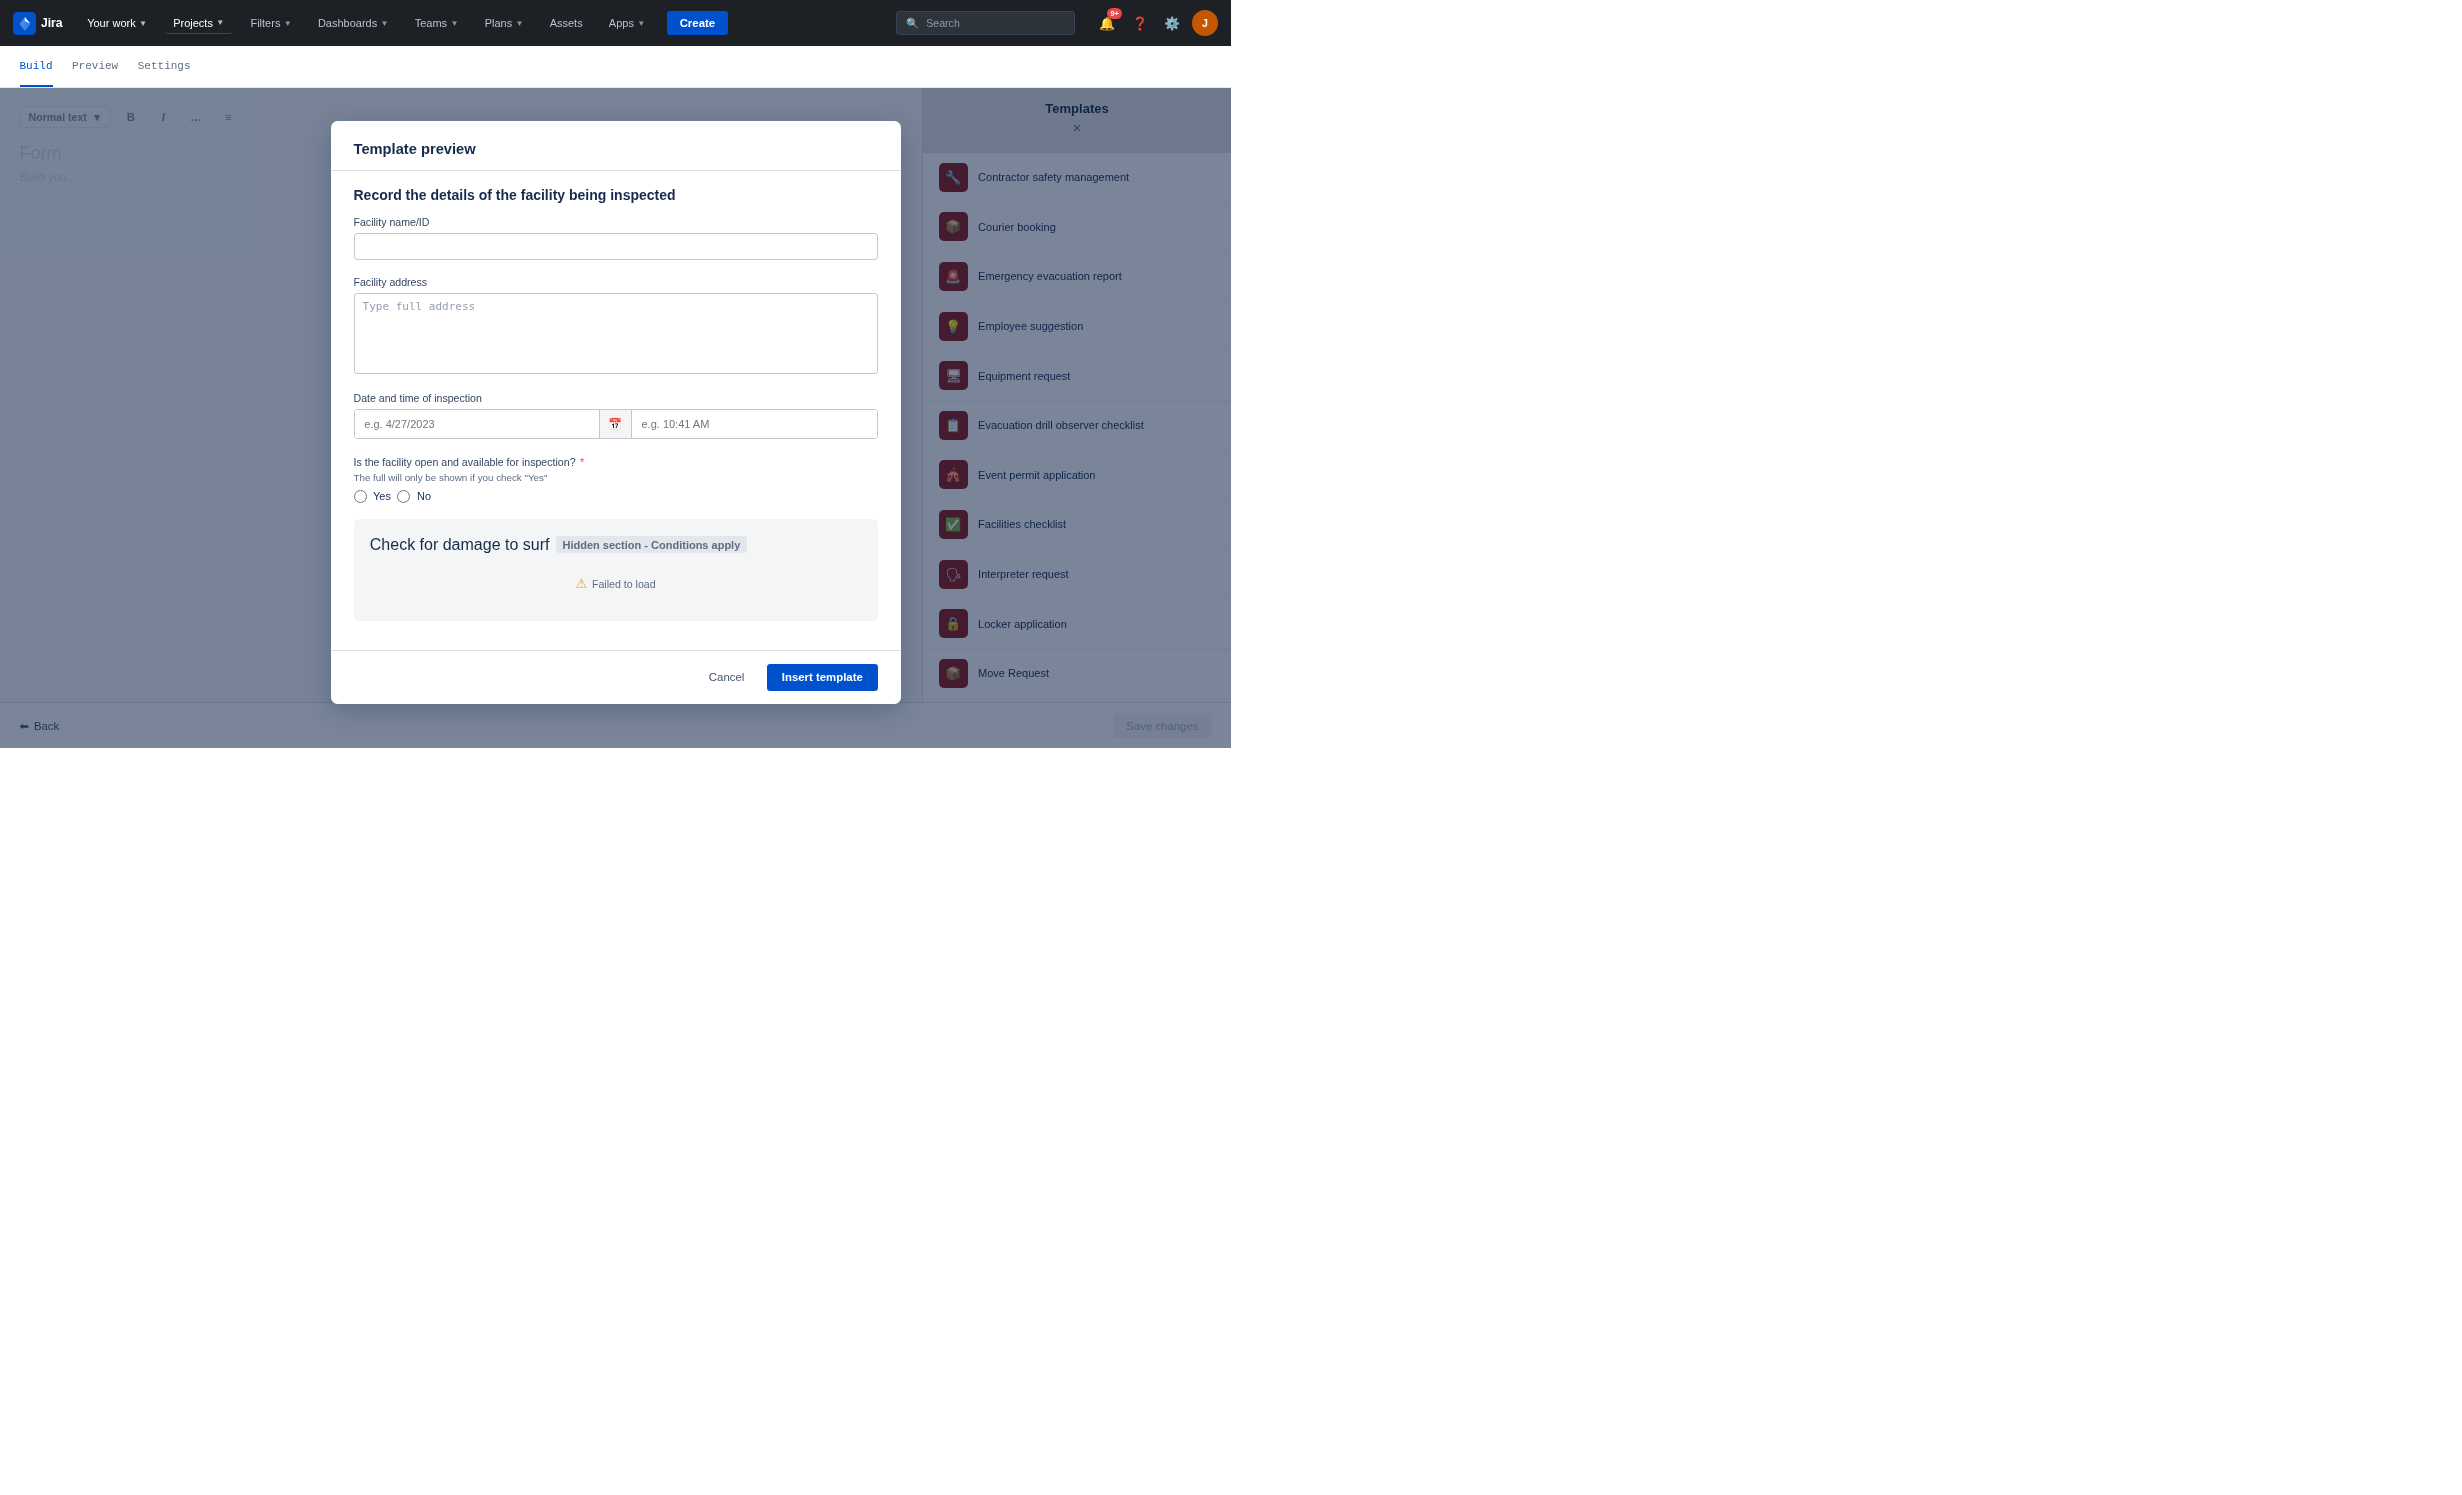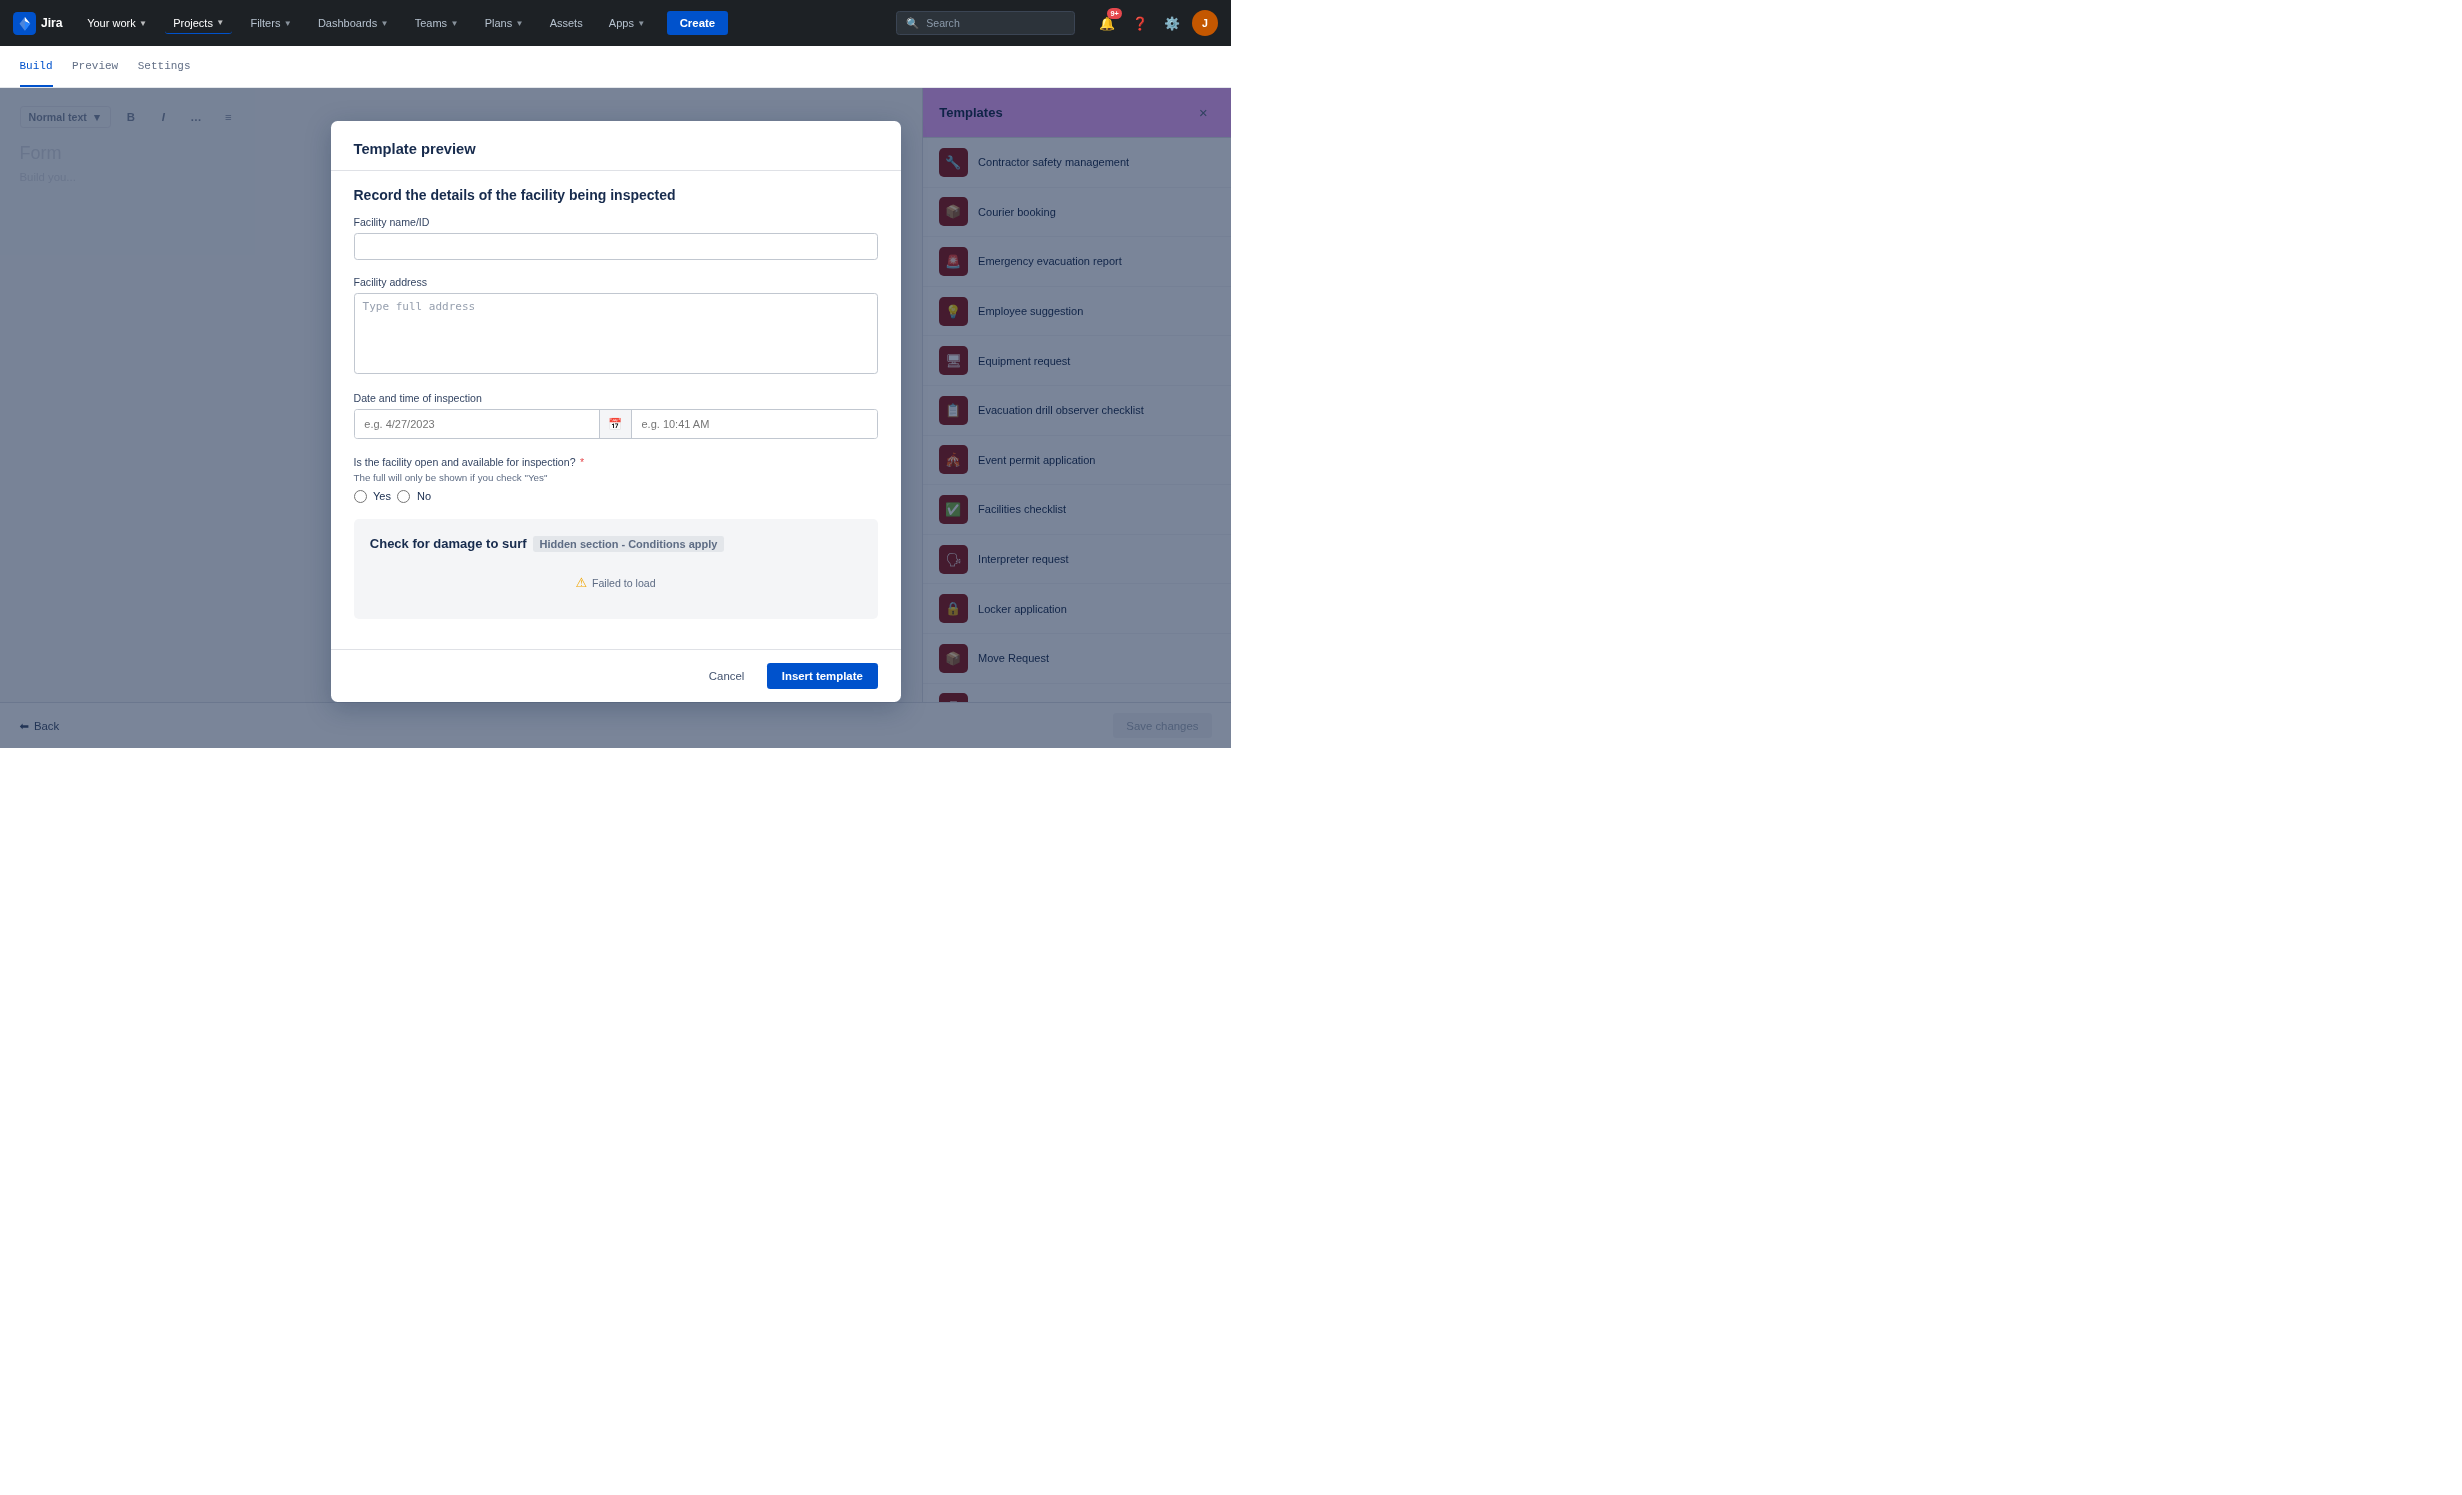--- a/index.html
+++ b/index.html
@@ -397,22 +397,22 @@
       padding: 16.3px;
       margin-bottom: 13px;
     }
     .hidden-section-header {
       display: flex;
       align-items: center;
       gap: 6.5px;
       margin-bottom: 9.8px;
     }
     .hidden-section-title {
-      font-size: 13px;
-      font-weight: 700;
+      font-size: 16px;
+      font-weight: 400;
       color: #172b4d;
     }
     .hidden-badge {
       background: #e3e6ea;
       color: #5e6c84;
       font-size: 11px;
       font-weight: 600;
       padding: 2.4px 6.5px;
       border-radius: 2.4px;
     }
@@ -466,22 +466,23 @@
       position: relative;
     }
     .templates-header {
       display: flex;
       align-items: center;
       justify-content: space-between;
       padding: 13px 16.3px;
       border-bottom: 0.8px solid #dfe1e6;
       position: sticky;
       top: 0;
-      background: #f0abfc;
+      background: #e5e5e5;
       z-index: 1;
+      flex-direction: column;
     }
     .templates-title {
       font-size: 13px;
       font-weight: 700;
       color: #172b4d;
     }
     .close-btn {
       width: 23px;
       height: 23px;
       display: flex;

